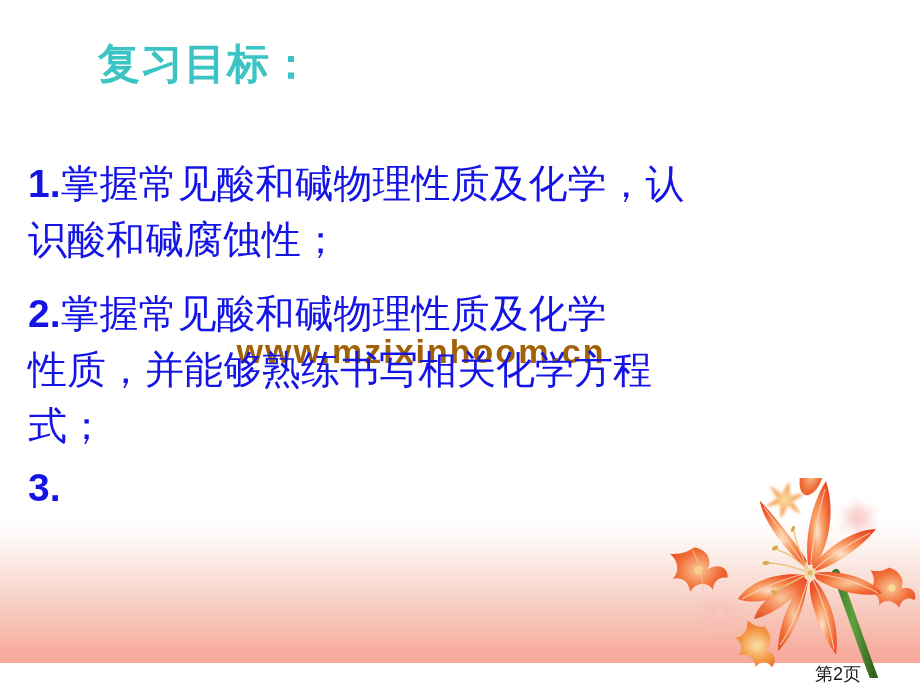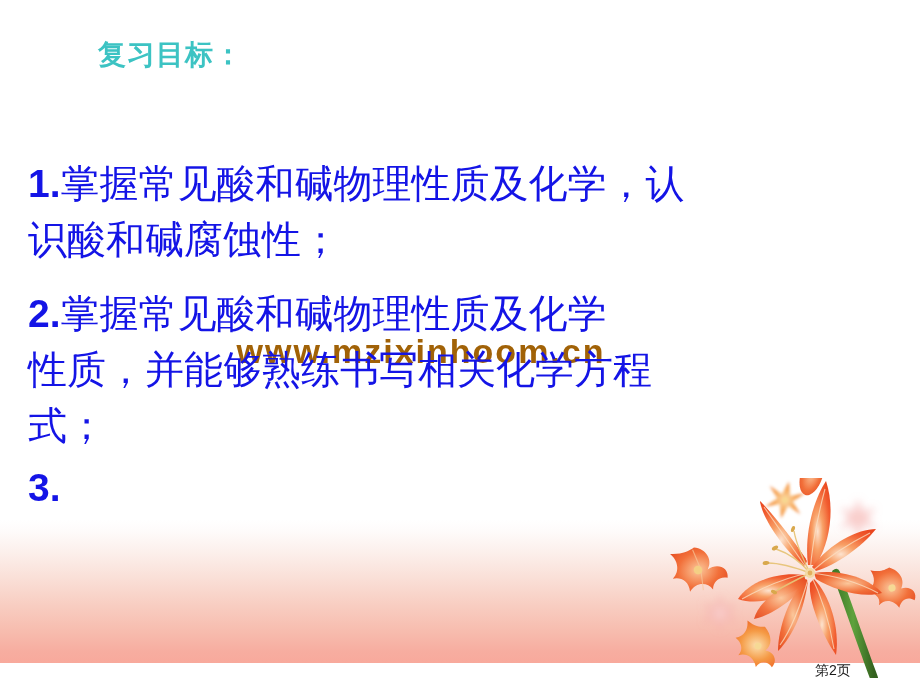--- a/index.html
+++ b/index.html
@@ -61,21 +61,21 @@
     user-select: none;
     pointer-events: none;
   }
 
   
   #title {
     position: absolute;
     left: 98px;
     top: 36px;
     font-family: "Liberation Sans", "DejaVu Sans", sans-serif;
-    font-size: 28px;
+    font-size: 42px;
     font-weight: bold;
     color: #3cc3c3;
     letter-spacing: 1px;
     white-space: nowrap;
   }
 
   
   #goals {
     position: absolute;
     left: 28px;
@@ -110,21 +110,21 @@
     pointer-events: none;
   }
   #flowers svg { display: block; }
 
   
   #page-number {
     position: absolute;
     left: 815px;
     top: 662px;
     font-family: "Liberation Sans", "DejaVu Sans", sans-serif;
-    font-size: 14px;
+    font-size: 18px;
     color: #1a1a1a;
     white-space: nowrap;
   }
 </style>
 </head>
 <body>
 
 <div id="slide">
 
   <div id="bg-gradient"></div>

